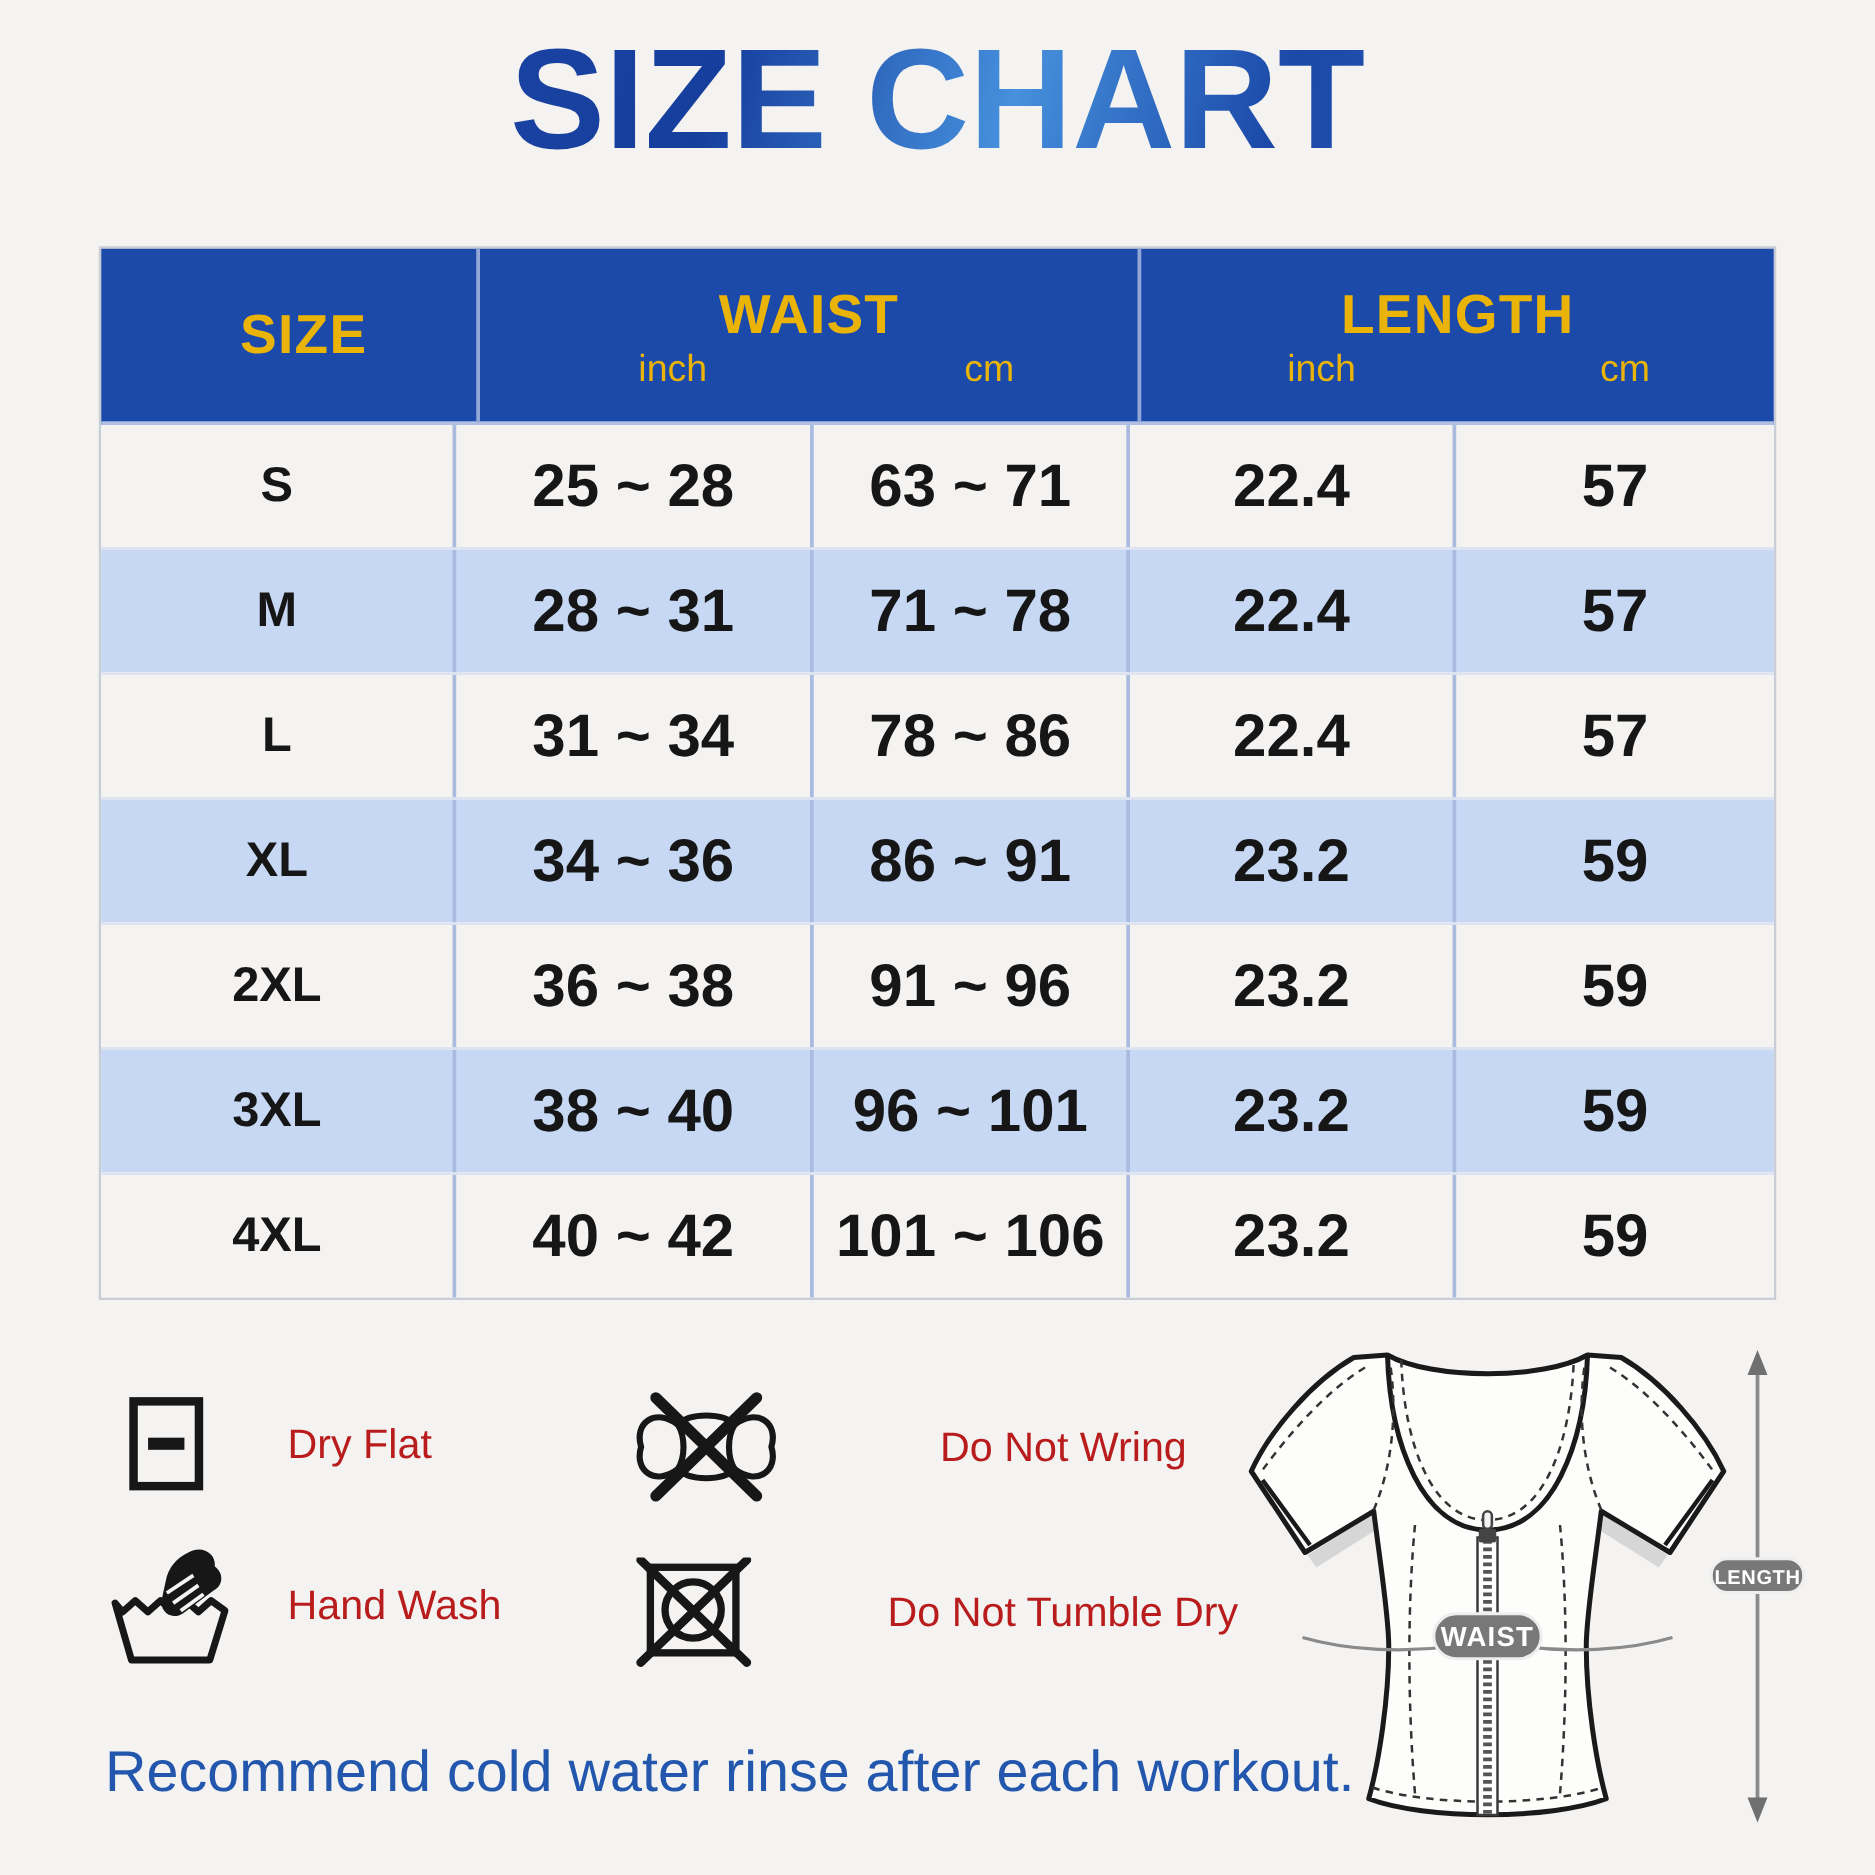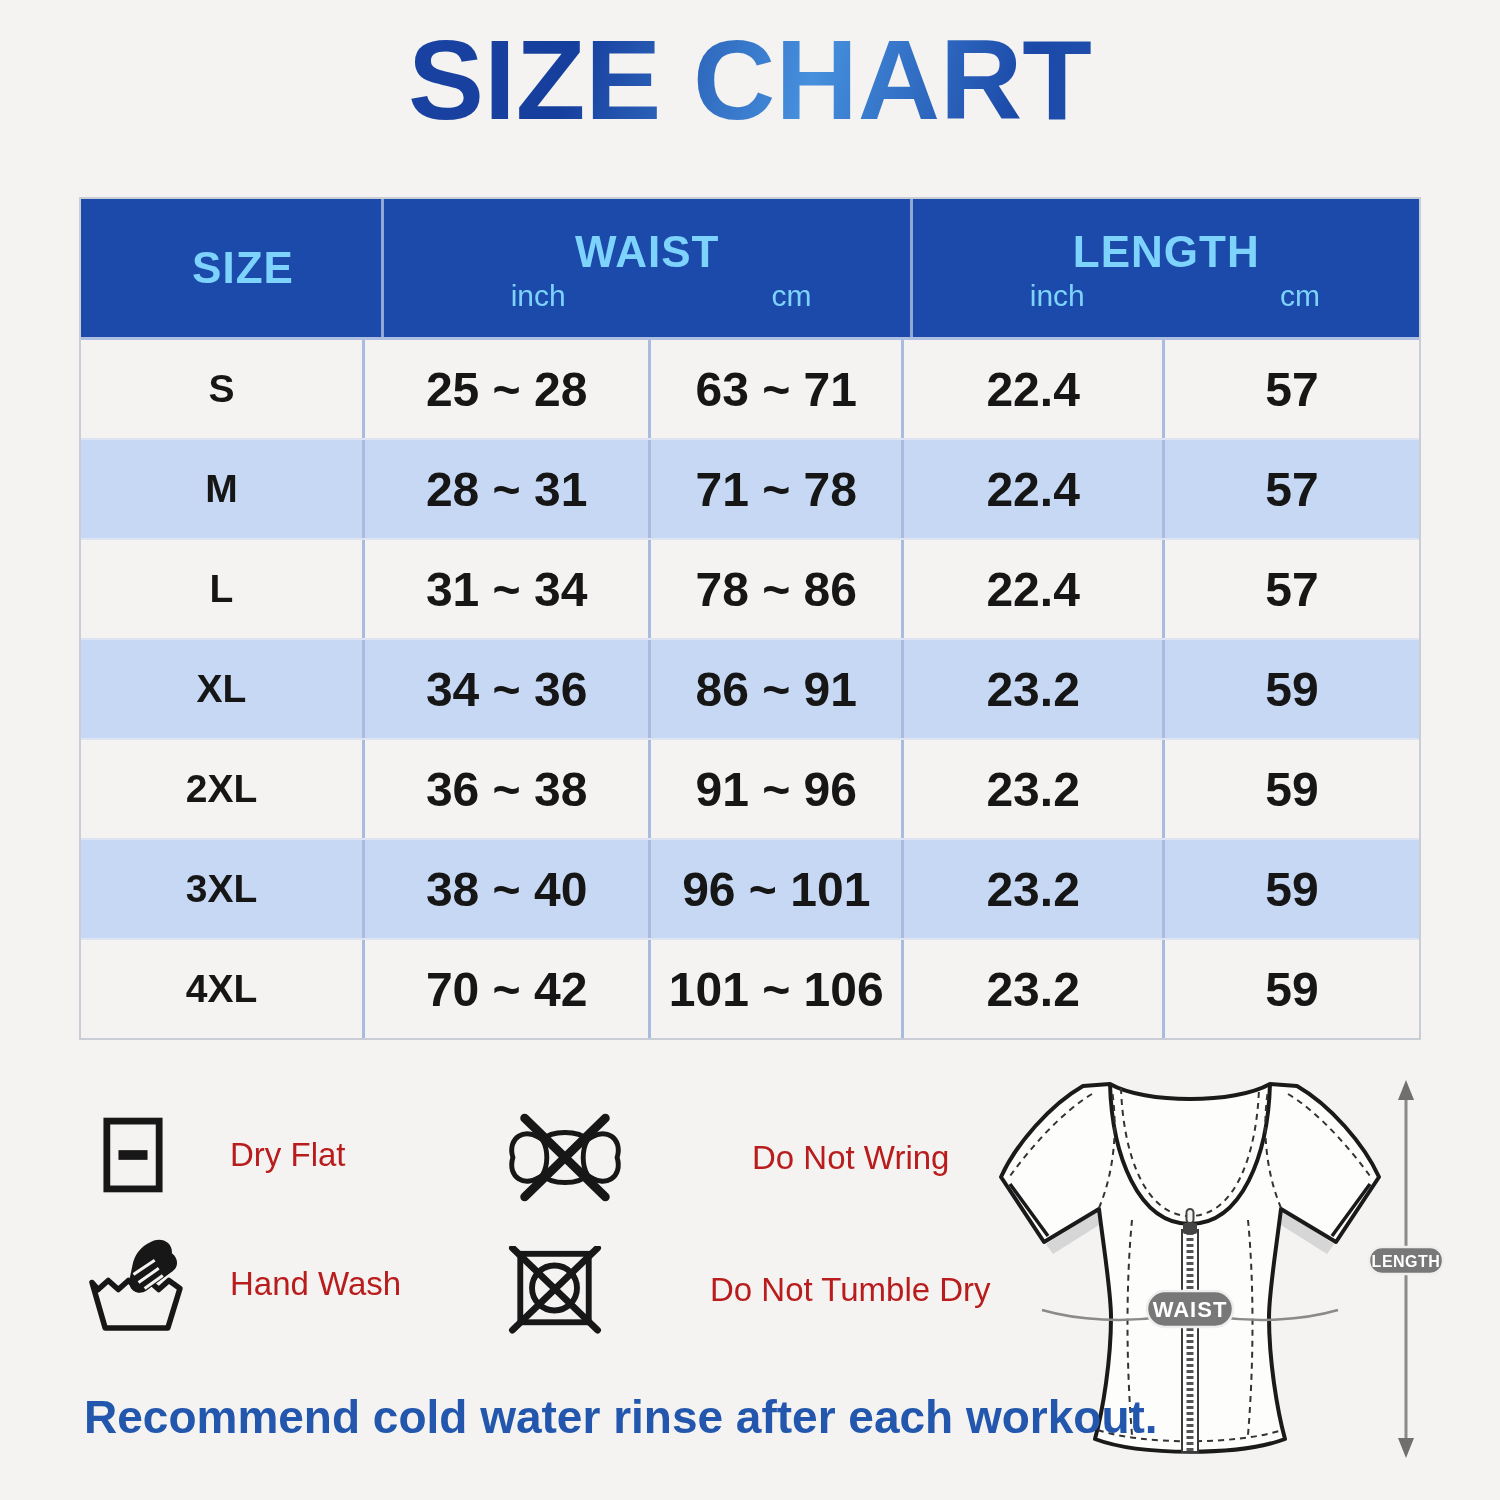--- a/index.html
+++ b/index.html
@@ -17,21 +17,21 @@
     -webkit-text-fill-color:transparent;
     white-space:nowrap;
   }
   
   .size-table{
     position:absolute;left:79px;top:197px;width:1342px;height:843px;
     border:2px solid #c9ced6;box-sizing:border-box;
     display:flex;flex-direction:column;background:#f4f3f1;
   }
   .t-header{
-    height:141px;flex:0 0 141px;background:#1c4aab;color:#7dd3fc;
+    height:141px;flex:0 0 141px;background:#1c4aab;color:#eab308;
     display:grid;grid-template-columns:21% 40.3% 38.7%;
     border-bottom:3px solid #aebfe2;box-sizing:border-box;padding-left:24px;
   }
   .th-size{display:flex;align-items:center;justify-content:center;font-size:44px;font-weight:bold;letter-spacing:1px;}
   .th-group{border-left:3px solid #91a8d6;display:flex;flex-direction:column;justify-content:center;padding-top:6px;box-sizing:border-box;}
   .th-main{text-align:center;font-size:44px;font-weight:bold;line-height:1.05;letter-spacing:1px;}
   .th-units{display:grid;margin-top:4px;font-size:30px;font-weight:normal;margin-left:20px;}
   .th-units.waist{grid-template-columns:53% 47%;}
   .th-units.length{grid-template-columns:51% 49%;}
   .th-units span{text-align:center;}
@@ -51,21 +51,21 @@
   
   .care-item{position:absolute;display:flex;align-items:center;}
   .care-icon{display:flex;align-items:center;}
   .care-label{font-size:33px;color:#b91c1c;white-space:nowrap;}
   .bw128{width:128px;} .bw205{width:205px;} .bw142{width:142px;} .bw202{width:202px;}
   
   .garment{position:absolute;left:980px;top:1060px;}
   
   .note{
     position:absolute;left:84px;top:1390px;
-    font-size:46px;font-weight:bold;color:#2257ad;white-space:nowrap;
+    font-size:46px;font-weight:normal;color:#2257ad;white-space:nowrap;
   }
 </style>
 </head>
 <body>
 
 <div class="canvas">
 
   <div class="title">SIZE CHART</div>
 
   <div class="size-table">
@@ -124,21 +124,21 @@
         </div>
         <div class="t-row alt">
           <div class="t-cell size-cell">3XL</div>
           <div class="t-cell">38 ~ 40</div>
           <div class="t-cell">96 ~ 101</div>
           <div class="t-cell">23.2</div>
           <div class="t-cell">59</div>
         </div>
         <div class="t-row">
           <div class="t-cell size-cell">4XL</div>
-          <div class="t-cell">70 ~ 42</div>
+          <div class="t-cell">40 ~ 42</div>
           <div class="t-cell">101 ~ 106</div>
           <div class="t-cell">23.2</div>
           <div class="t-cell">59</div>
         </div>
       </div>
   </div>
 
   <div class="care-item" style="left:102px;top:1116px;">
     <div class="care-icon bw128">
       <svg width="62" height="78" viewBox="0 0 64 78">

